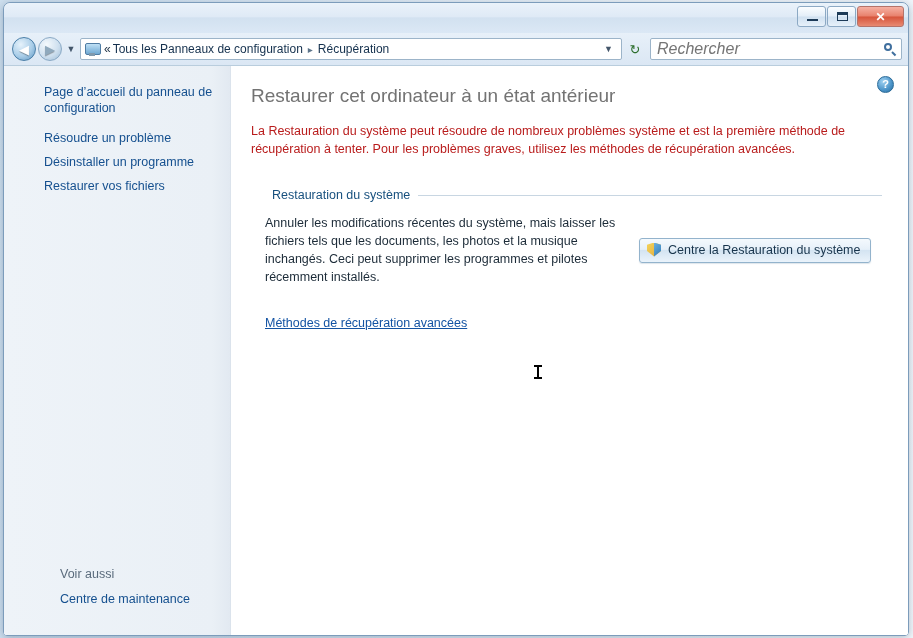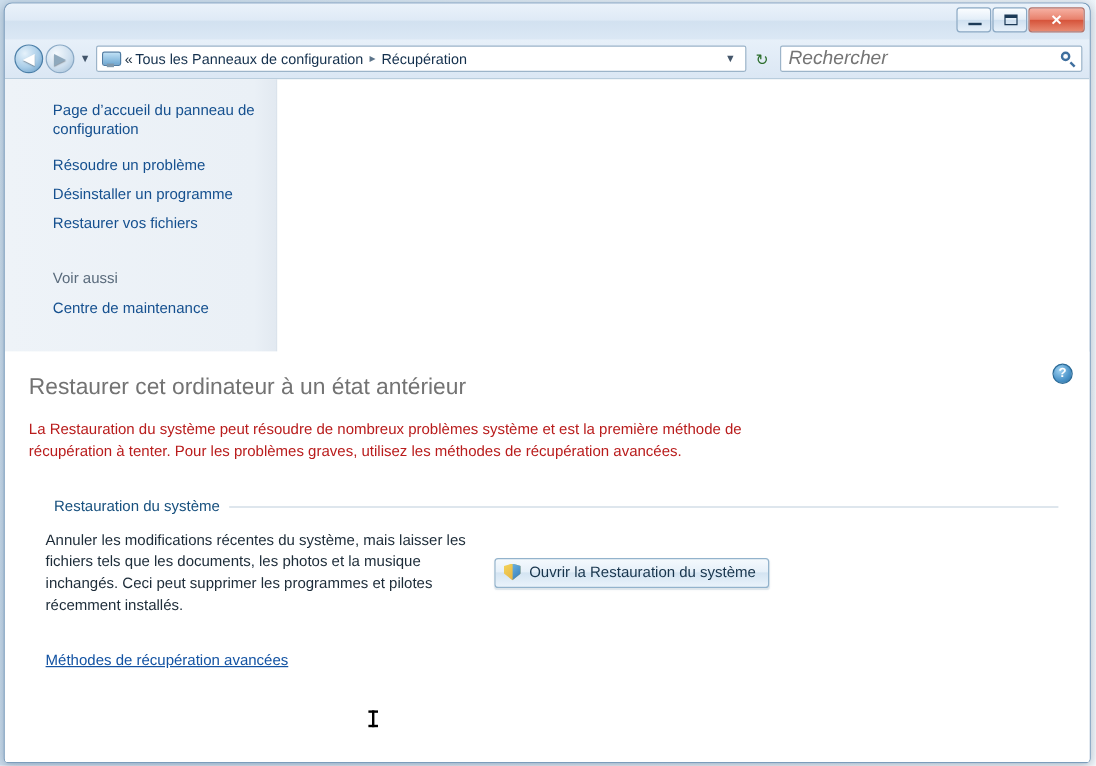--- a/index.html
+++ b/index.html
@@ -247,21 +247,20 @@
   }
 
   
   #content {
     position: relative;
     height: 570px;
     background: #ffffff;
     border-top: 1px solid #b9cddd;
     display: flex;
     box-sizing: border-box;
-    flex-direction: column;
   }
 
   
   #leftpane {
     width: 227px;
     flex: 0 0 227px;
     background: linear-gradient(to right, #eef3f8 0%, #eaf0f6 92%, #e2e9f1 100%);
     border-right: 1px solid #dbe3ec;
     position: relative;
     box-sizing: border-box;
@@ -273,21 +272,21 @@
     line-height: 16px;
     padding: 4px 14px 4px 40px;
     cursor: default;
   }
   .lp-item.home {
     padding-top: 2px;
     padding-bottom: 10px;
   }
   #seealso {
     position: absolute;
-    left: 0; right: 0;
+    left: 16px; right: 0;
     bottom: 24px;
   }
   .lp-heading {
     font-size: 12.5px;
     color: #5a6b7c;
     padding: 4px 14px 6px 40px;
   }
 
   
   #mainpane {
@@ -514,21 +513,21 @@
             <span class="label">Restauration du système</span>
             <span class="rule"></span>
           </div>
           <div class="section-body">
             <div class="section-text">Annuler les modifications récentes du système, mais laisser les fichiers tels que les documents, les photos et la musique inchangés. Ceci peut supprimer les programmes et pilotes récemment installés.</div>
             <div class="btn">
               <span class="shield">
                 <span class="s1"></span>
                   <span class="s2"></span>
               </span>
-              <span>Ouvrir la Restauration du système</span>
+              <span>Centre la Restauration du système</span>
             </div>
           </div>
         </div>
 
         <a id="adv-link">Méthodes de récupération avancées</a>
 
         <div id="cursor">
           <div class="bar-top"></div>
           <div class="stem"></div>
           <div class="bar-bot"></div>

